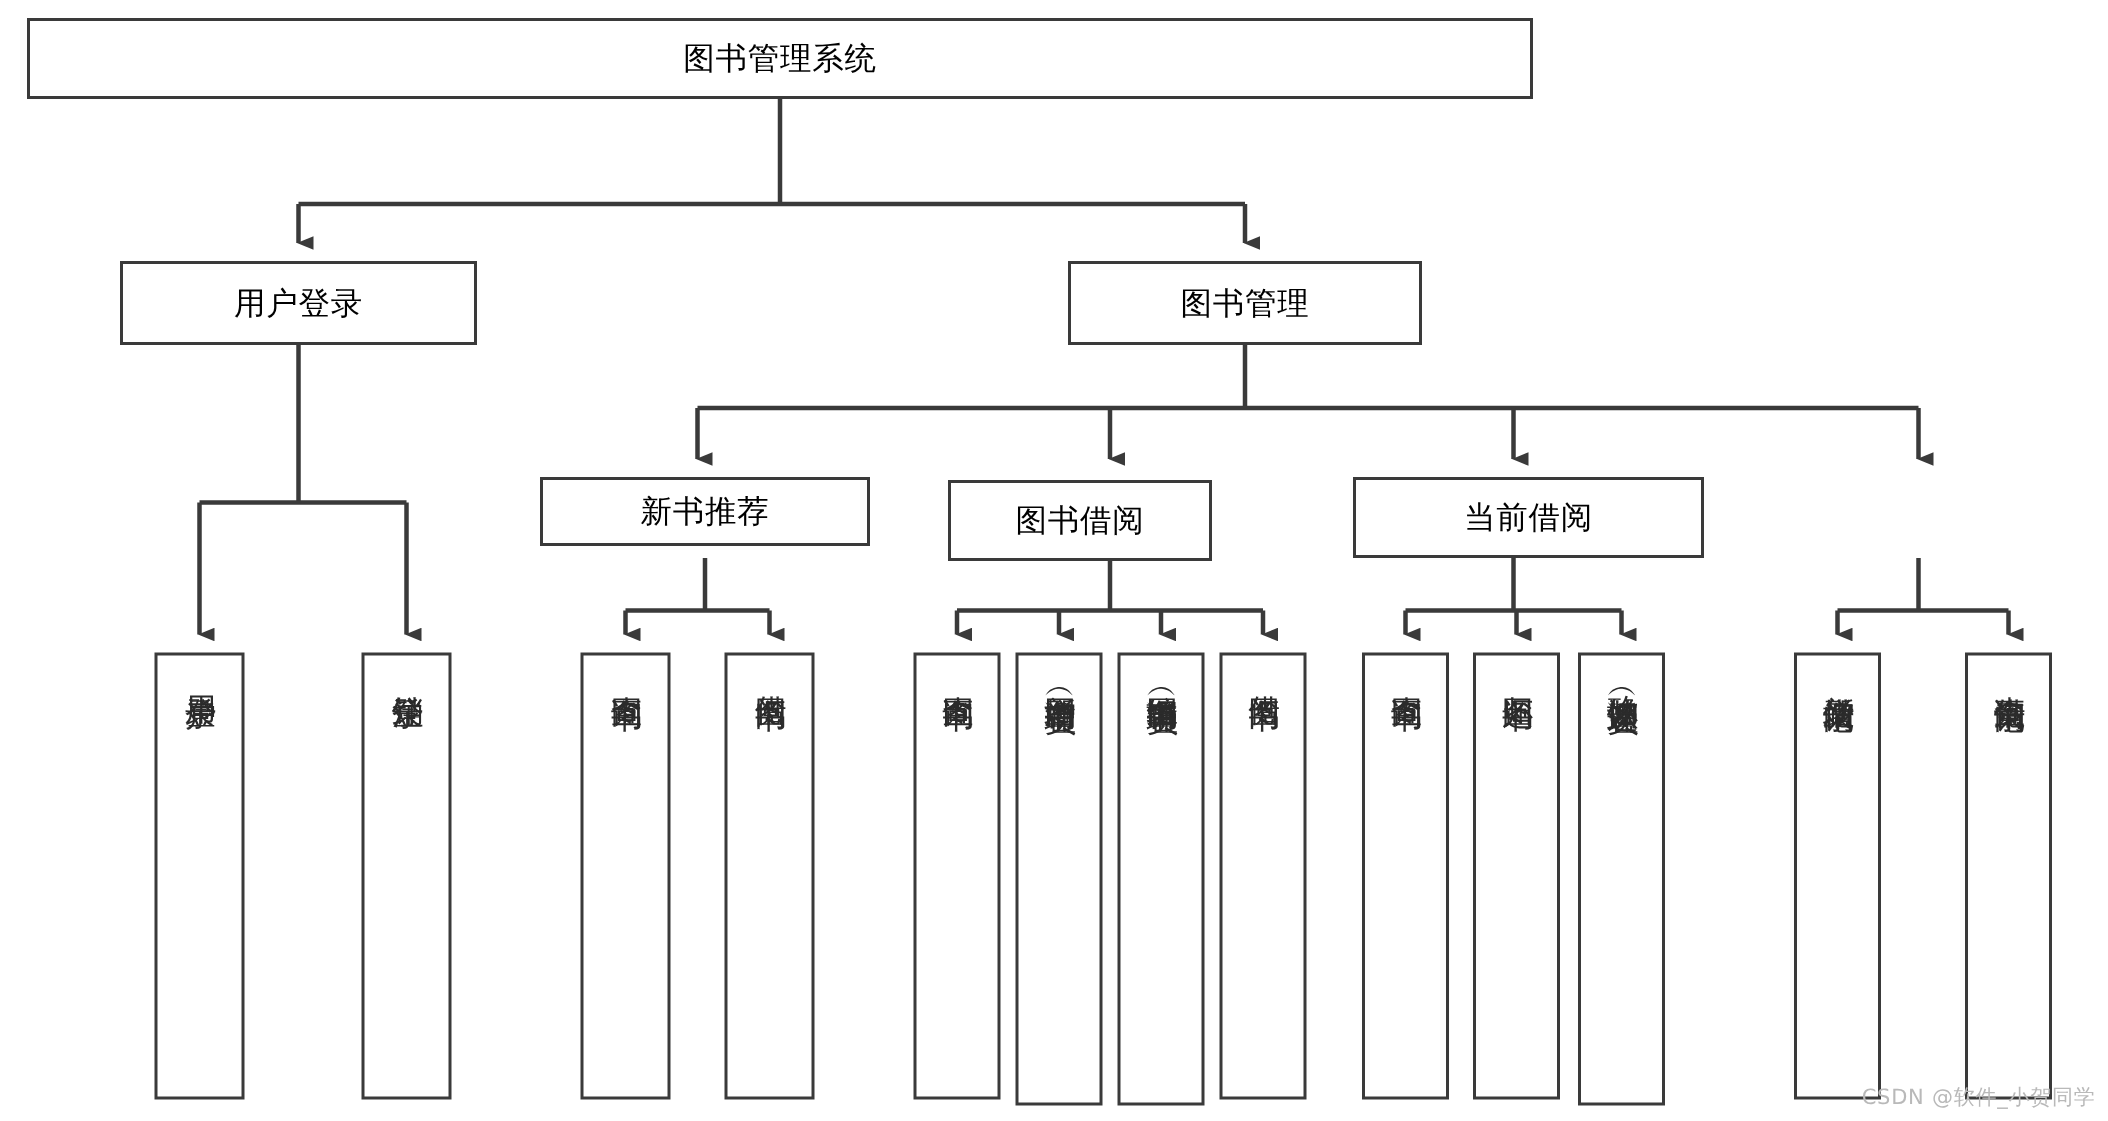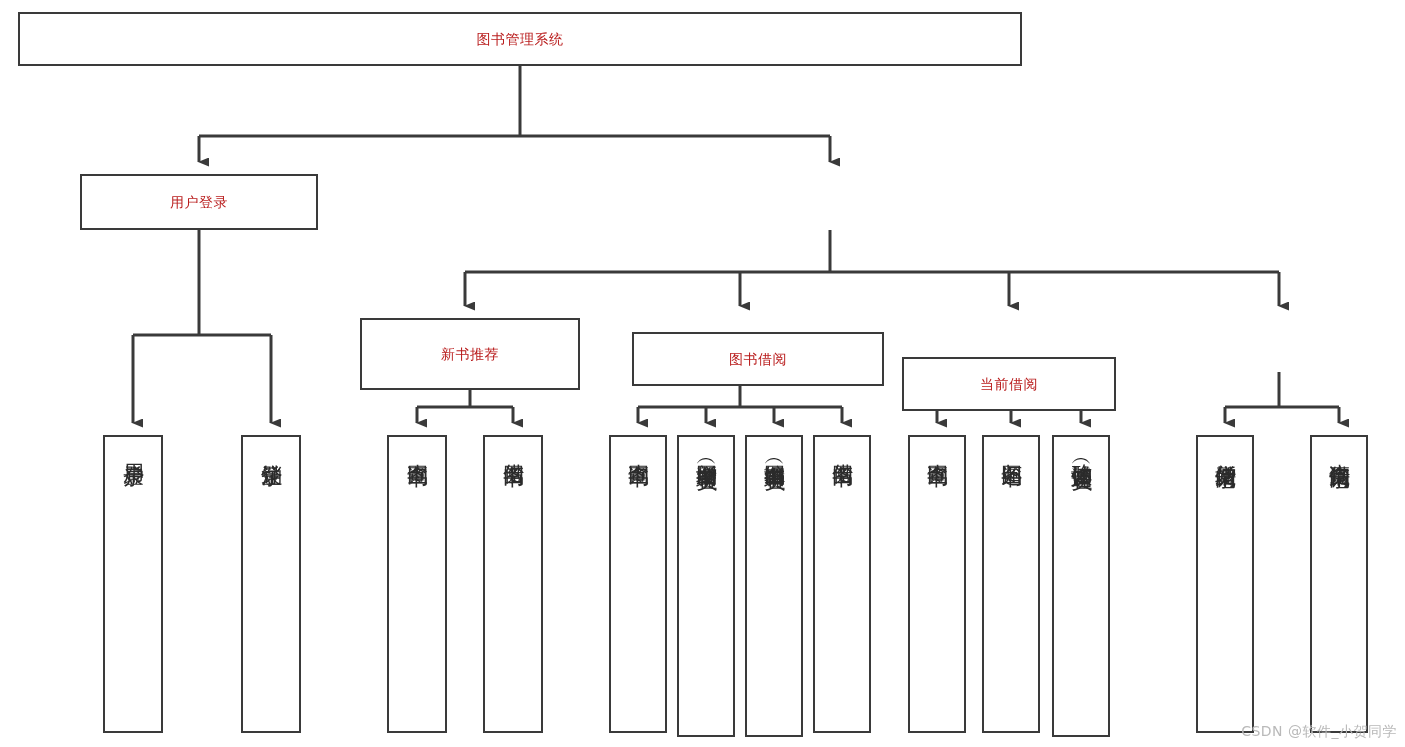--- a/index.html
+++ b/index.html
@@ -28,22 +28,22 @@
     position: absolute;
     box-sizing: border-box;
     border: 2px solid #3a3a3a;
     background: #ffffff;
     display: flex;
     align-items: center;
     justify-content: center;
     z-index: 2;
   }
   .node-h .label {
-    font-size: 14px;
-    color: #b91c1c;
+    font-size: 21px;
+    color: #000000;
     letter-spacing: 0.5px;
     white-space: nowrap;
     line-height: 1;
   }
   .node-v {
     align-items: flex-start;
     padding-top: 10px;
   }
   .node-v .label {
     font-size: 21px;
@@ -123,28 +123,31 @@
     </g>
   </svg>
 
   <div class="node node-h" style="left:18px; top:12px; width:1004px; height:54px;">
     <span class="label">图书管理系统</span>
   </div>
 
   <div class="node node-h" style="left:80px; top:174px; width:238px; height:56px;">
     <span class="label">用户登录</span>
   </div>
+  <div class="node node-h" style="left:712px; top:174px; width:236px; height:56px;">
+    <span class="label">图书管理</span>
+  </div>
 
-  <div class="node node-h" style="left:360px; top:318px; width:220px; height:72px;">
+  <div class="node node-h" style="left:360px; top:318px; width:220px; height:46px;">
     <span class="label">新书推荐</span>
   </div>
-  <div class="node node-h" style="left:632px; top:332px; width:252px; height:54px;">
+  <div class="node node-h" style="left:632px; top:320px; width:176px; height:54px;">
     <span class="label">图书借阅</span>
   </div>
-  <div class="node node-h" style="left:902px; top:318px; width:214px; height:54px;margin-top:39px;">
+  <div class="node node-h" style="left:902px; top:318px; width:234px; height:54px;">
     <span class="label">当前借阅</span>
   </div>
 
   <div class="node node-v" style="left:103px; top:435px; width:60px; height:298px;">
     <span class="label">用户登录</span>
   </div>
   <div class="node node-v" style="left:241px; top:435px; width:60px; height:298px;">
     <span class="label">注销登录</span>
   </div>
   <div class="node node-v" style="left:387px; top:435px; width:60px; height:298px;">

